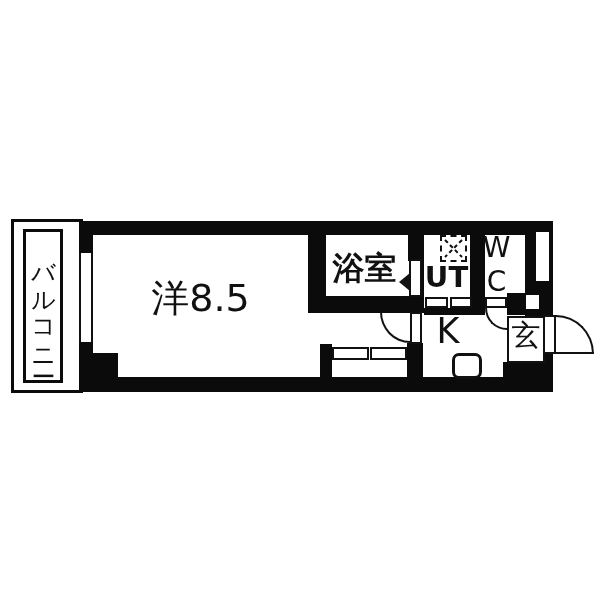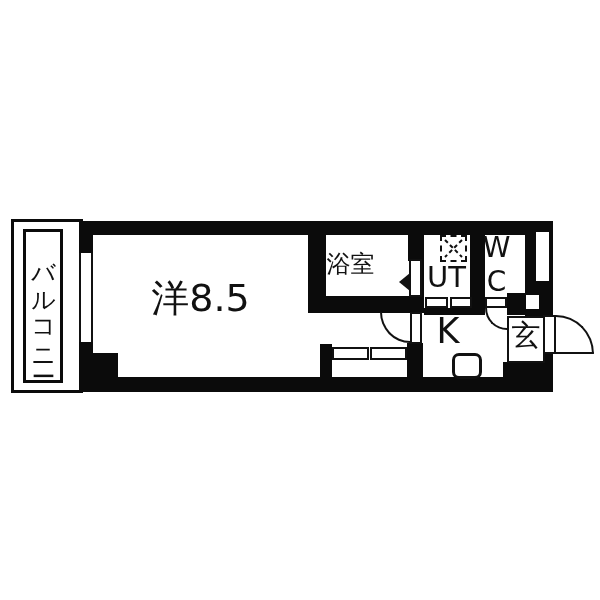--- a/index.html
+++ b/index.html
@@ -78,19 +78,19 @@
   <div class="sink" style="left:452px;top:353px;width:30px;height:26px;"></div>
 
   <div class="washer flexcenter" style="left:440px;top:235px;width:27px;height:27px;">
     <svg width="23" height="23" viewBox="0 0 23 23" style="position:static;">
       <line x1="3" y1="3" x2="20" y2="20" stroke="#111" stroke-width="2" stroke-dasharray="4 3"></line>
       <line x1="20" y1="3" x2="3" y2="20" stroke="#111" stroke-width="2" stroke-dasharray="4 3"></line>
     </svg>
   </div>
 
   <div class="label" style="left:93px;top:279px;width:215px;font-size:38px;">洋8.5</div>
-  <div class="label" style="left:312px;top:252px;width:77px;font-size:24px;">浴室</div>
-  <div class="label" style="left:423px;top:262px;width:47px;font-size:29px;">UT</div>
+  <div class="label" style="left:326px;top:252px;width:77px;font-size:32px;font-weight:bold;">浴室</div>
+  <div class="label" style="left:423px;top:262px;width:47px;font-size:29px;font-weight:bold;">UT</div>
   <div class="label vertical" style="left:481px;top:231px;width:30px;height:66px;font-size:28px;letter-spacing:1px;">WC</div>
   <div class="label" style="left:424px;top:313px;width:48px;font-size:35px;">K</div>
   <div class="label" style="left:507px;top:320px;width:38px;font-size:29px;">玄</div>
 
 </div>
 
 </body></html>

